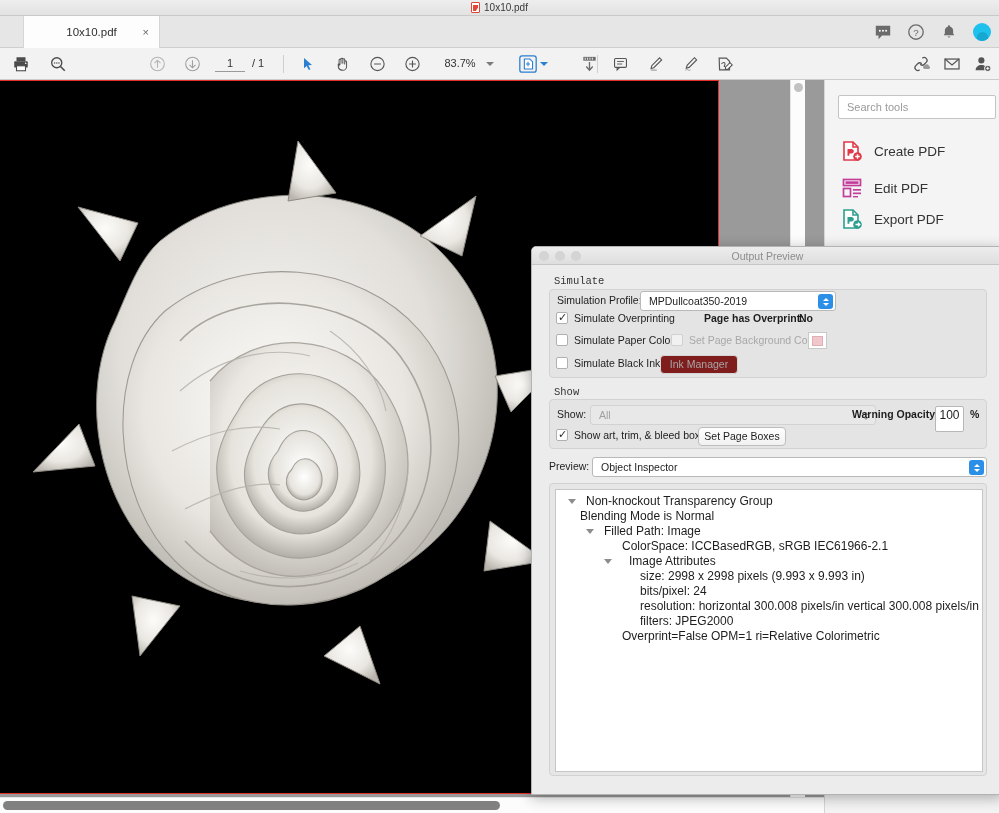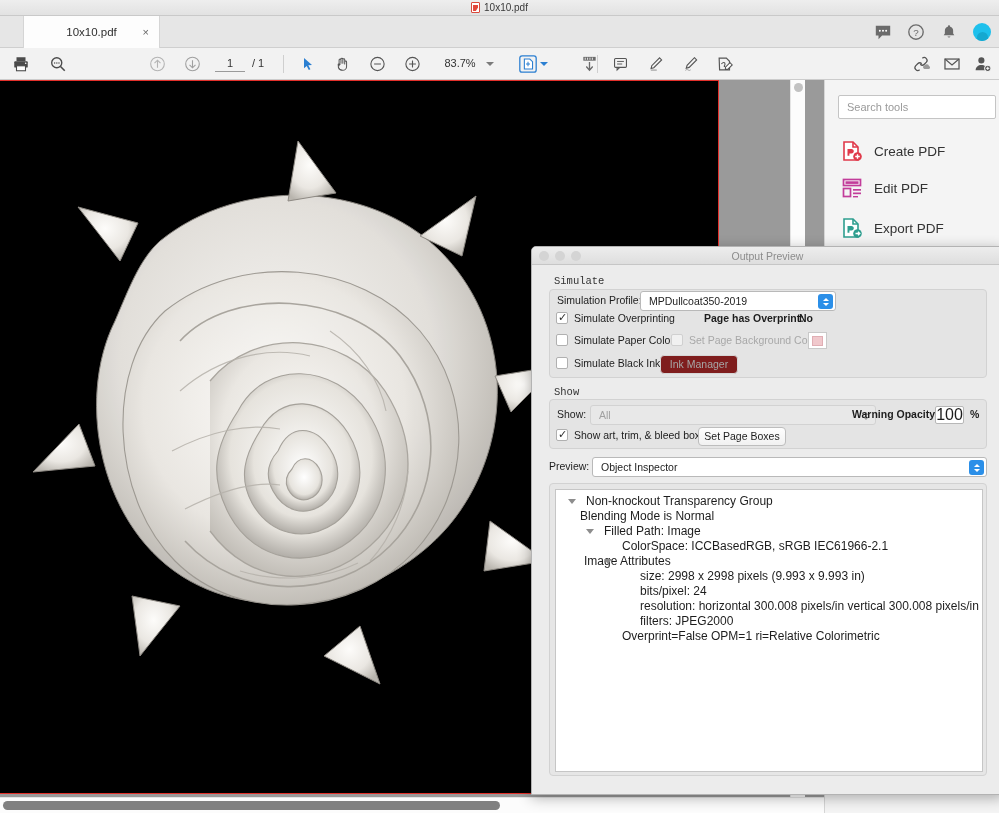--- a/index.html
+++ b/index.html
@@ -212,23 +212,23 @@
 
   .btn {
     position: absolute; height: 19px; background: linear-gradient(#fefefe,#f1f1f1);
     border: 1px solid #bdbdbd; border-radius: 4px;
     font-size: 10.5px; color: #1d1d1d; line-height: 17px; text-align: center;
     cursor: pointer;
   }
   .btn.dim { color: #a6a6a6; background: #7f1d1d; border-color: #d6d6d6; }
 
   .numfield {
-    position: absolute; height: 18px; background: #ffffff;
+    position: absolute; height: 26px; background: #ffffff;
     border: 1px solid #b7b7b7; border-radius: 2px;
-    font-size: 16px; color: #1d1d1d; line-height: 16px; text-align: center;
+    font-size: 12px; color: #1d1d1d; line-height: 16px; text-align: center;
   }
   .swatch {
     position: absolute; width: 19px; height: 17px;
     background: #ffffff; border: 1px solid #c9c9c9;
     display: flex; align-items: center; justify-content: center;
   }
   .swatch i {
     display: block; width: 11px; height: 10px; background: #f0c8cc;
     border: 1px solid #e0aeb4;
   }
@@ -508,21 +508,21 @@
             <rect x="4.5" y="4.3" width="13" height="2.6" fill="#c23c9a"></rect>
             <rect x="2.5" y="11.5" width="7" height="8" fill="none" stroke="#c23c9a" stroke-width="1.7"></rect>
             <rect x="12" y="12" width="8" height="1.7" fill="#c23c9a"></rect>
             <rect x="12" y="15.5" width="8" height="1.7" fill="#c23c9a"></rect>
             <rect x="12" y="19" width="5" height="1.4" fill="#c23c9a"></rect>
           </svg>
       </span>
       <span class="tool-item-label">Edit PDF</span>
     </div>
 
-    <div class="tool-item" style="top:137px;">
+    <div class="tool-item" style="top:128px;">
       <span>
         <svg class="ti-icon" viewBox="0 0 22 22">
             <path d="M3 2h9l5 5v13H3z" fill="#fff" stroke="#2e9e8f" stroke-width="1.6"></path>
             <path d="M12 2v5h5" fill="none" stroke="#2e9e8f" stroke-width="1.6"></path>
             <path d="M6.5 9h4c1.4 0 2.3 1 2.3 2.2s-.9 2.2-2.3 2.2H8.4v2.4H6.5z" fill="#2e9e8f"></path>
             <circle cx="16.5" cy="16.5" r="4.3" fill="#2e9e8f"></circle>
             <path d="M14.5 16.5h4M17 14.8l1.8 1.7L17 18.2" fill="none" stroke="#fff" stroke-width="1.3"></path>
           </svg>
       </span>
       <span class="tool-item-label">Export PDF</span>
@@ -595,21 +595,21 @@
           <i class="dn"></i>
       </span>
     </div>
 
     <div class="inspector-outer">
       <div class="inspector" id="inspector">
           <div class="ins-row" style="padding-left: 30px; margin-top: 4px;"><span class="ins-tri" style="left: 12px;"></span><span>Non-knockout Transparency Group</span></div>
           <div class="ins-row" style="padding-left: 24px;"><span>Blending Mode is Normal</span></div>
           <div class="ins-row" style="padding-left: 48px;"><span class="ins-tri" style="left: 30px;"></span><span>Filled Path: Image</span></div>
           <div class="ins-row" style="padding-left: 66px;"><span>ColorSpace: ICCBasedRGB, sRGB IEC61966-2.1</span></div>
-          <div class="ins-row" style="padding-left: 28px;"><span class="ins-tri" style="left: 48px;"></span><span>Image Attributes</span></div>
+          <div class="ins-row" style="padding-left: 73px;"><span class="ins-tri" style="left: 48px;"></span><span>Image Attributes</span></div>
           <div class="ins-row" style="padding-left: 84px;"><span>size: 2998 x 2998 pixels (9.993 x 9.993 in)</span></div>
           <div class="ins-row" style="padding-left: 84px;"><span>bits/pixel: 24</span></div>
           <div class="ins-row" style="padding-left: 84px;"><span>resolution: horizontal 300.008 pixels/in vertical 300.008 pixels/in</span></div>
           <div class="ins-row" style="padding-left: 84px;"><span>filters: JPEG2000</span></div>
           <div class="ins-row" style="padding-left: 66px;"><span>Overprint=False OPM=1 ri=Relative Colorimetric</span></div>
         </div>
     </div>
   </div>
 
 </div>

